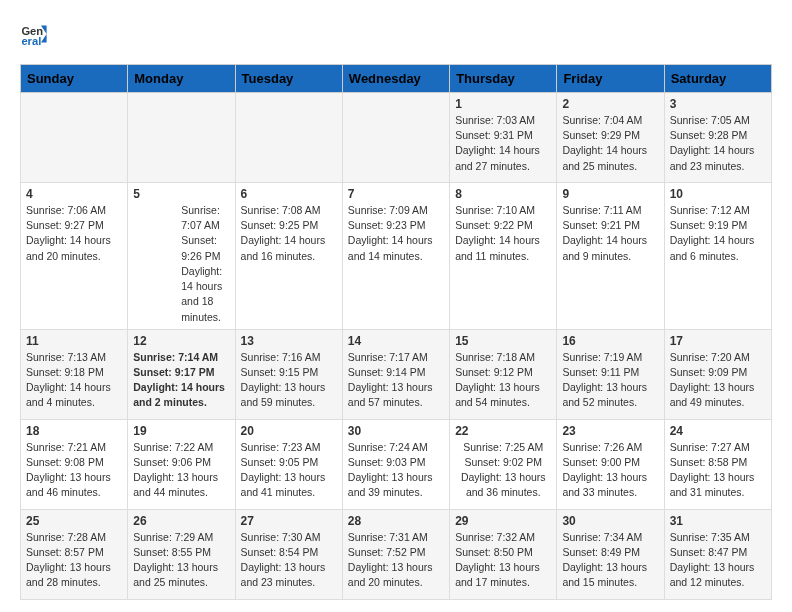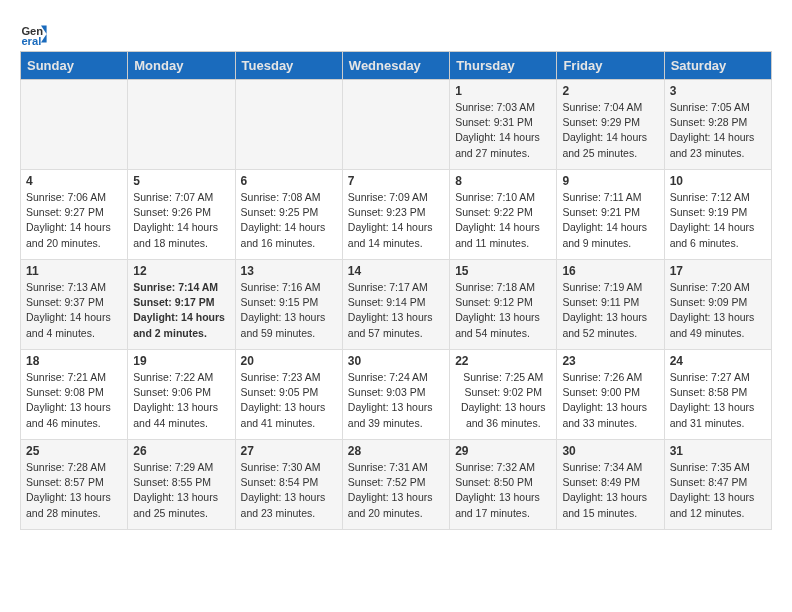--- a/index.html
+++ b/index.html
@@ -7,21 +7,21 @@
       font-family: Arial, sans-serif;
       background: #fff;
       width: 792px;
       min-height: 612px;
       padding: 20px;
     }
     .header {
       display: flex;
       justify-content: space-between;
       align-items: center;
-      margin-bottom: 3px;
+      margin-bottom: 16px;
     }
     .logo {
       display: flex;
       align-items: center;
       gap: 4px;
     }
     .logo-icon {
       width: 28px;
       height: 28px;
     }
@@ -37,21 +37,21 @@
       font-size: 16px;
       color: #555;
     }
     table {
       width: 100%;
       border-collapse: collapse;
       table-layout: fixed;
     }
     thead tr th {
       background-color: #1a6bbd;
-      color: #e5e5e5;
+      color: #000000;
       text-align: left;
       padding: 6px 6px;
       font-size: 13px;
       font-weight: bold;
       border: 1px solid #ccc;
     }
     tbody tr td {
       vertical-align: top;
       border: 1px solid #ddd;
       padding: 4px 5px;
@@ -141,21 +141,21 @@
       </tr>
       <tr>
         <td>
           <span class="day-number">4</span>
           <div class="day-info" style="white-space: pre-line;">Sunrise: 7:06 AM
 Sunset: 9:27 PM
 Daylight: 14 hours and 20 minutes.</div>
         </td>
         <td>
           <span class="day-number">5</span>
-          <div class="day-info" style="white-space: pre-line;">Sunrise: 7:07 AM
+          <div class="day-info" style="white-space: pre-line; margin-left: 48px;">Sunrise: 7:07 AM
 Sunset: 9:26 PM
 Daylight: 14 hours and 18 minutes.</div>
         </td>
         <td>
           <span class="day-number">6</span>
           <div class="day-info" style="white-space: pre-line;">Sunrise: 7:08 AM
 Sunset: 9:25 PM
 Daylight: 14 hours and 16 minutes.</div>
         </td>
         <td>
@@ -180,21 +180,21 @@
           <span class="day-number">10</span>
           <div class="day-info" style="white-space: pre-line;">Sunrise: 7:12 AM
 Sunset: 9:19 PM
 Daylight: 14 hours and 6 minutes.</div>
         </td>
       </tr>
       <tr>
         <td>
           <span class="day-number">11</span>
           <div class="day-info" style="white-space: pre-line;">Sunrise: 7:13 AM
-Sunset: 9:37 PM
+Sunset: 9:18 PM
 Daylight: 14 hours and 4 minutes.</div>
         </td>
         <td>
           <span class="day-number">12</span>
           <div class="day-info" style="white-space: pre-line; font-weight: bold;">Sunrise: 7:14 AM
 Sunset: 9:17 PM
 Daylight: 14 hours and 2 minutes.</div>
         </td>
         <td>
           <span class="day-number">13</span>

